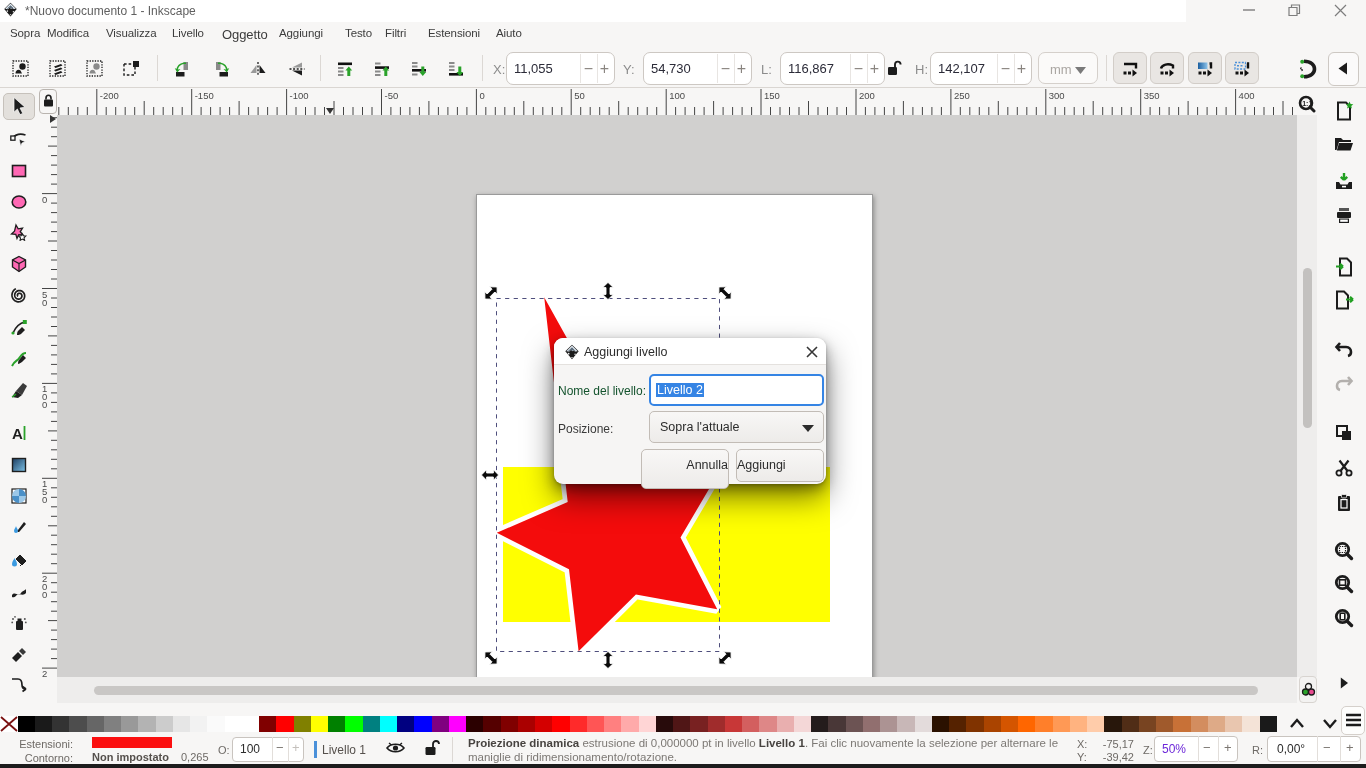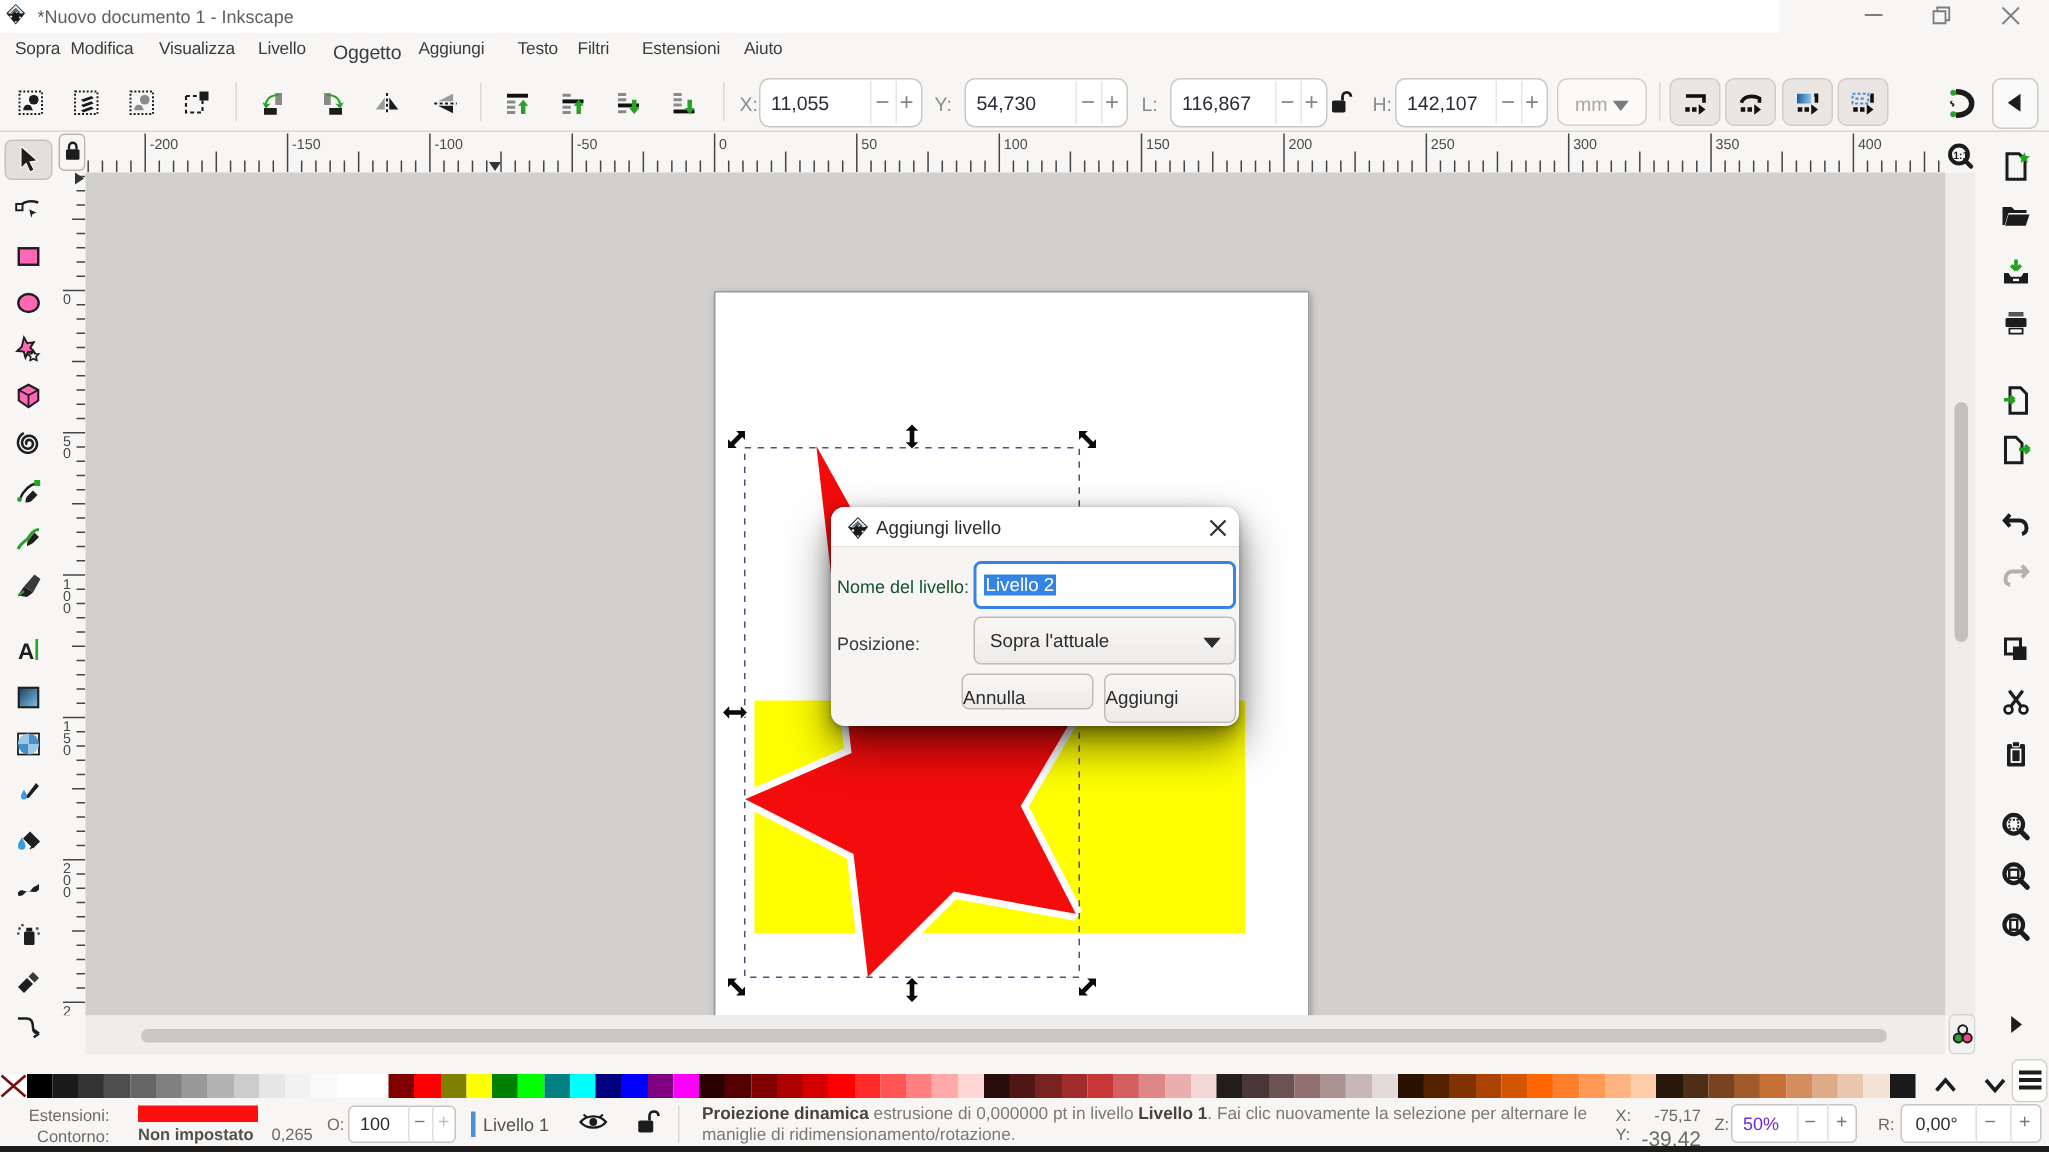--- a/index.html
+++ b/index.html
@@ -745,21 +745,21 @@
 <svg class="ab" style="left:424px;top:739px" width="16" height="18" viewBox="0 0 16 18">
     <rect x="1.5" y="8" width="10" height="8" rx="1.2" fill="#1c1c1c"></rect>
     <path d="M9 8 L9 5 C9 3 10.5 2 12 2 C13.5 2 15 3 15 5" fill="none" stroke="#1c1c1c" stroke-width="1.8"></path>
   </svg>
 <div class="ab" style="left:452px;top:737px;width:1px;height:25px;background:#dcd8d4"></div>
 <div class="ab" style="left:468px;top:737px;font-size:11.5px;color:#7c7874"><b style="color:#474340">Proiezione dinamica</b> estrusione di 0,000000 pt in livello <b style="color:#474340">Livello 1</b>. Fai clic nuovamente la selezione per alternare le</div>
 <div class="ab" style="left:468px;top:751px;font-size:11.5px;color:#7c7874">maniglie di ridimensionamento/rotazione.</div>
 <div class="ab" style="left:1077px;top:738px;font-size:11px;color:#6e6a66">X:</div>
 <div class="ab" style="left:1077px;top:751px;font-size:11px;color:#6e6a66">Y:</div>
 <div class="ab" style="left:1092px;top:738px;width:42px;text-align:right;font-size:11px;color:#6e6a66">-75,17</div>
-<div class="ab" style="left:1092px;top:751px;width:42px;text-align:right;font-size:14px;color:#6e6a66">-39,42</div>
+<div class="ab" style="left:1092px;top:751px;width:42px;text-align:right;font-size:11px;color:#6e6a66">-39,42</div>
 <div class="ab" style="left:1143px;top:744px;font-size:11px;color:#6e6a66">Z:</div>
 <div class="ab" style="left:1154px;top:736px;width:84px;height:26px;background:#fff;border:1px solid #c9c4bf;border-radius:4px"></div>
 <div class="ab" style="left:1162px;top:742px;font-size:12px;color:#6d28d9">50%</div>
 <div class="ab" style="left:1198px;top:736px;width:1px;height:26px;background:#e2deda"></div>
 <div class="ab" style="left:1218px;top:736px;width:1px;height:26px;background:#e2deda"></div>
 <div class="ab" style="left:1203px;top:740px;font-size:13px;color:#7b7671">−</div>
 <div class="ab" style="left:1224px;top:740px;font-size:13px;color:#7b7671">+</div>
 <div class="ab" style="left:1252px;top:744px;font-size:11px;color:#6e6a66">R:</div>
 <div class="ab" style="left:1267px;top:736px;width:94px;height:26px;background:#fff;border:1px solid #c9c4bf;border-radius:4px"></div>
 <div class="ab" style="left:1277px;top:742px;font-size:12px;color:#2c2c2c">0,00°</div>
@@ -786,14 +786,14 @@
     </svg>
 <div class="ab" style="left:4px;top:46px;font-size:12px;color:#14532d">Nome del livello:</div>
 <div class="ab" style="left:95px;top:36px;width:175px;height:32px;background:#fff;border:2px solid #3584e4;border-radius:5px"></div>
 <div class="ab" style="left:102px;top:45px;font-size:12.5px;background:#3584e4;color:#fff;padding:0 1px">Livello 2</div>
 <div class="ab" style="left:4px;top:84px;font-size:12px;color:#3a3a3a">Posizione:</div>
 <div class="ab" style="left:95px;top:73px;width:175px;height:32px;background:linear-gradient(#f8f7f6,#edebe9);border:1px solid #c2bcb6;border-radius:5px"></div>
 <div class="ab" style="left:106px;top:82px;font-size:12.5px;color:#2c2c2c">Sopra l'attuale</div>
 <svg class="ab" style="left:248px;top:87px" width="12" height="7">
       <path d="M0 0 L12 0 L6 7 Z" fill="#2c2c2c"></path>
     </svg>
-<div class="ab" style="left:87px;top:111px;width:88px;height:24px;background:linear-gradient(#f8f7f6,#edebe9);border:1px solid #c2bcb6;border-radius:5px;text-align:left;line-height:31px;font-size:12.5px;color:#2c2c2c">Annulla</div>
+<div class="ab" style="left:87px;top:111px;width:88px;height:40px;background:linear-gradient(#f8f7f6,#edebe9);border:1px solid #c2bcb6;border-radius:5px;text-align:right;line-height:31px;font-size:12.5px;color:#2c2c2c">Annulla</div>
 <div class="ab" style="left:182px;top:111px;width:88px;height:33px;background:linear-gradient(#f8f7f6,#edebe9);border:1px solid #c2bcb6;border-radius:5px;line-height:31px;font-size:12.5px;color:#2c2c2c">Aggiungi</div>
 </div>
 </body></html>

